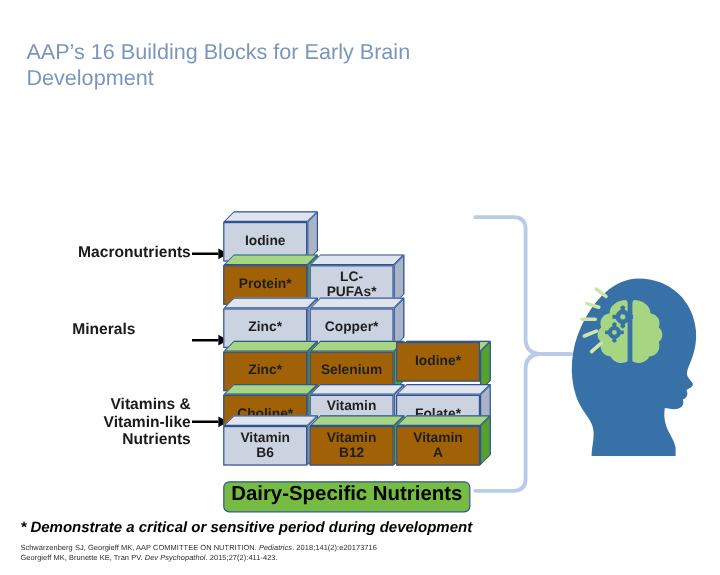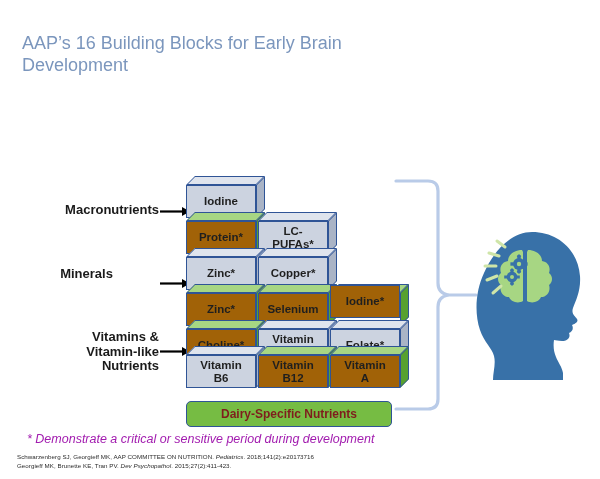--- a/index.html
+++ b/index.html
@@ -96,37 +96,36 @@
   #legend-bar {
     position: absolute;
     left: 186px;
     top: 401px;
     width: 204px;
     height: 24px;
     background: #76bc43;
     border: 1.6px solid #2f5496;
     border-radius: 5px;
     display: flex;
-    align-items: center;
+    align-items: flex-start;
     justify-content: center;
-    font-size: 12px;
-    font-weight: bold;
-    color: #7f1d1d;
+    font-size: 17px;
+    font-weight: bold;
+    color: #000000;
   }
 
   
   #footnote {
     position: absolute;
     left: 17px;
     top: 432px;
     font-size: 12.5px;
-    font-weight: normal;
+    font-weight: bold;
     font-style: italic;
-    color: #a21caf;
-    margin-left: 10px;
+    color: #000000;
   }
   .citation {
     position: absolute;
     left: 17px;
     font-size: 6.2px;
     color: #2b2b2b;
     letter-spacing: 0.05px;
     white-space: nowrap;
   }
   #citation-1 { top: 453px; }

